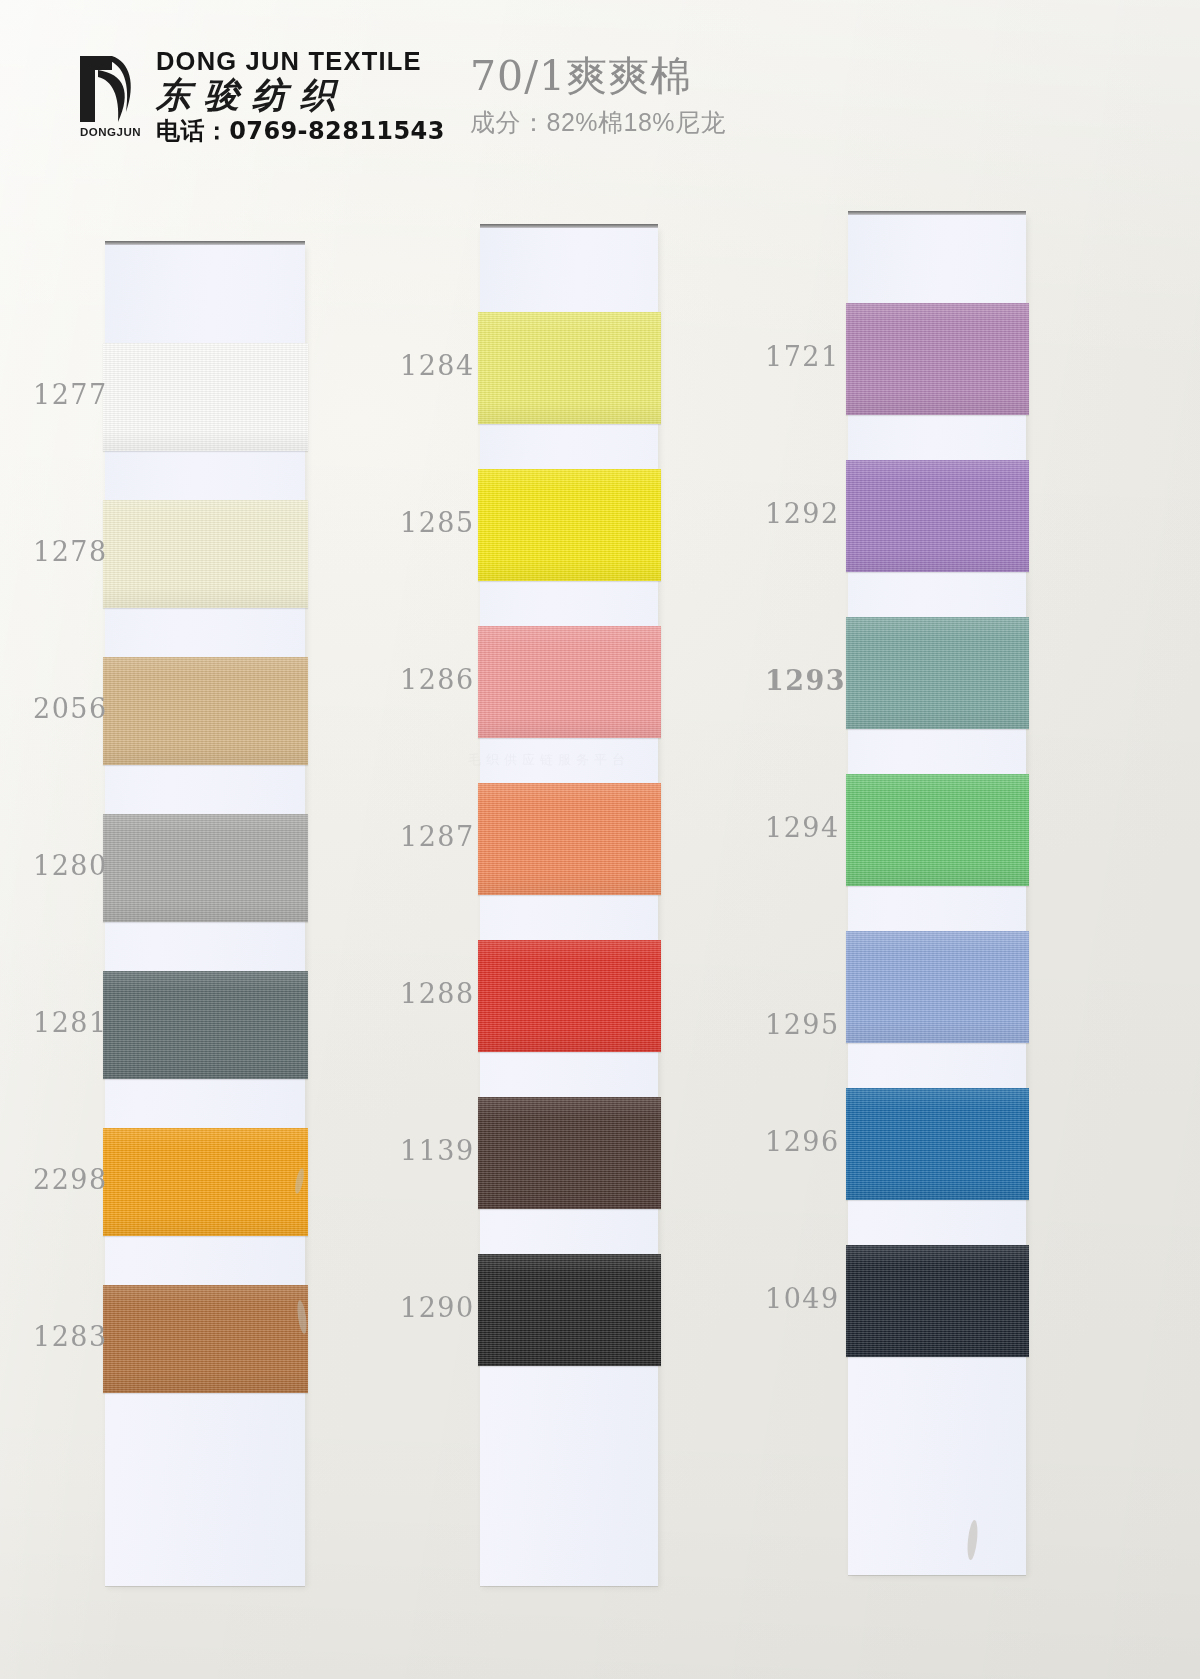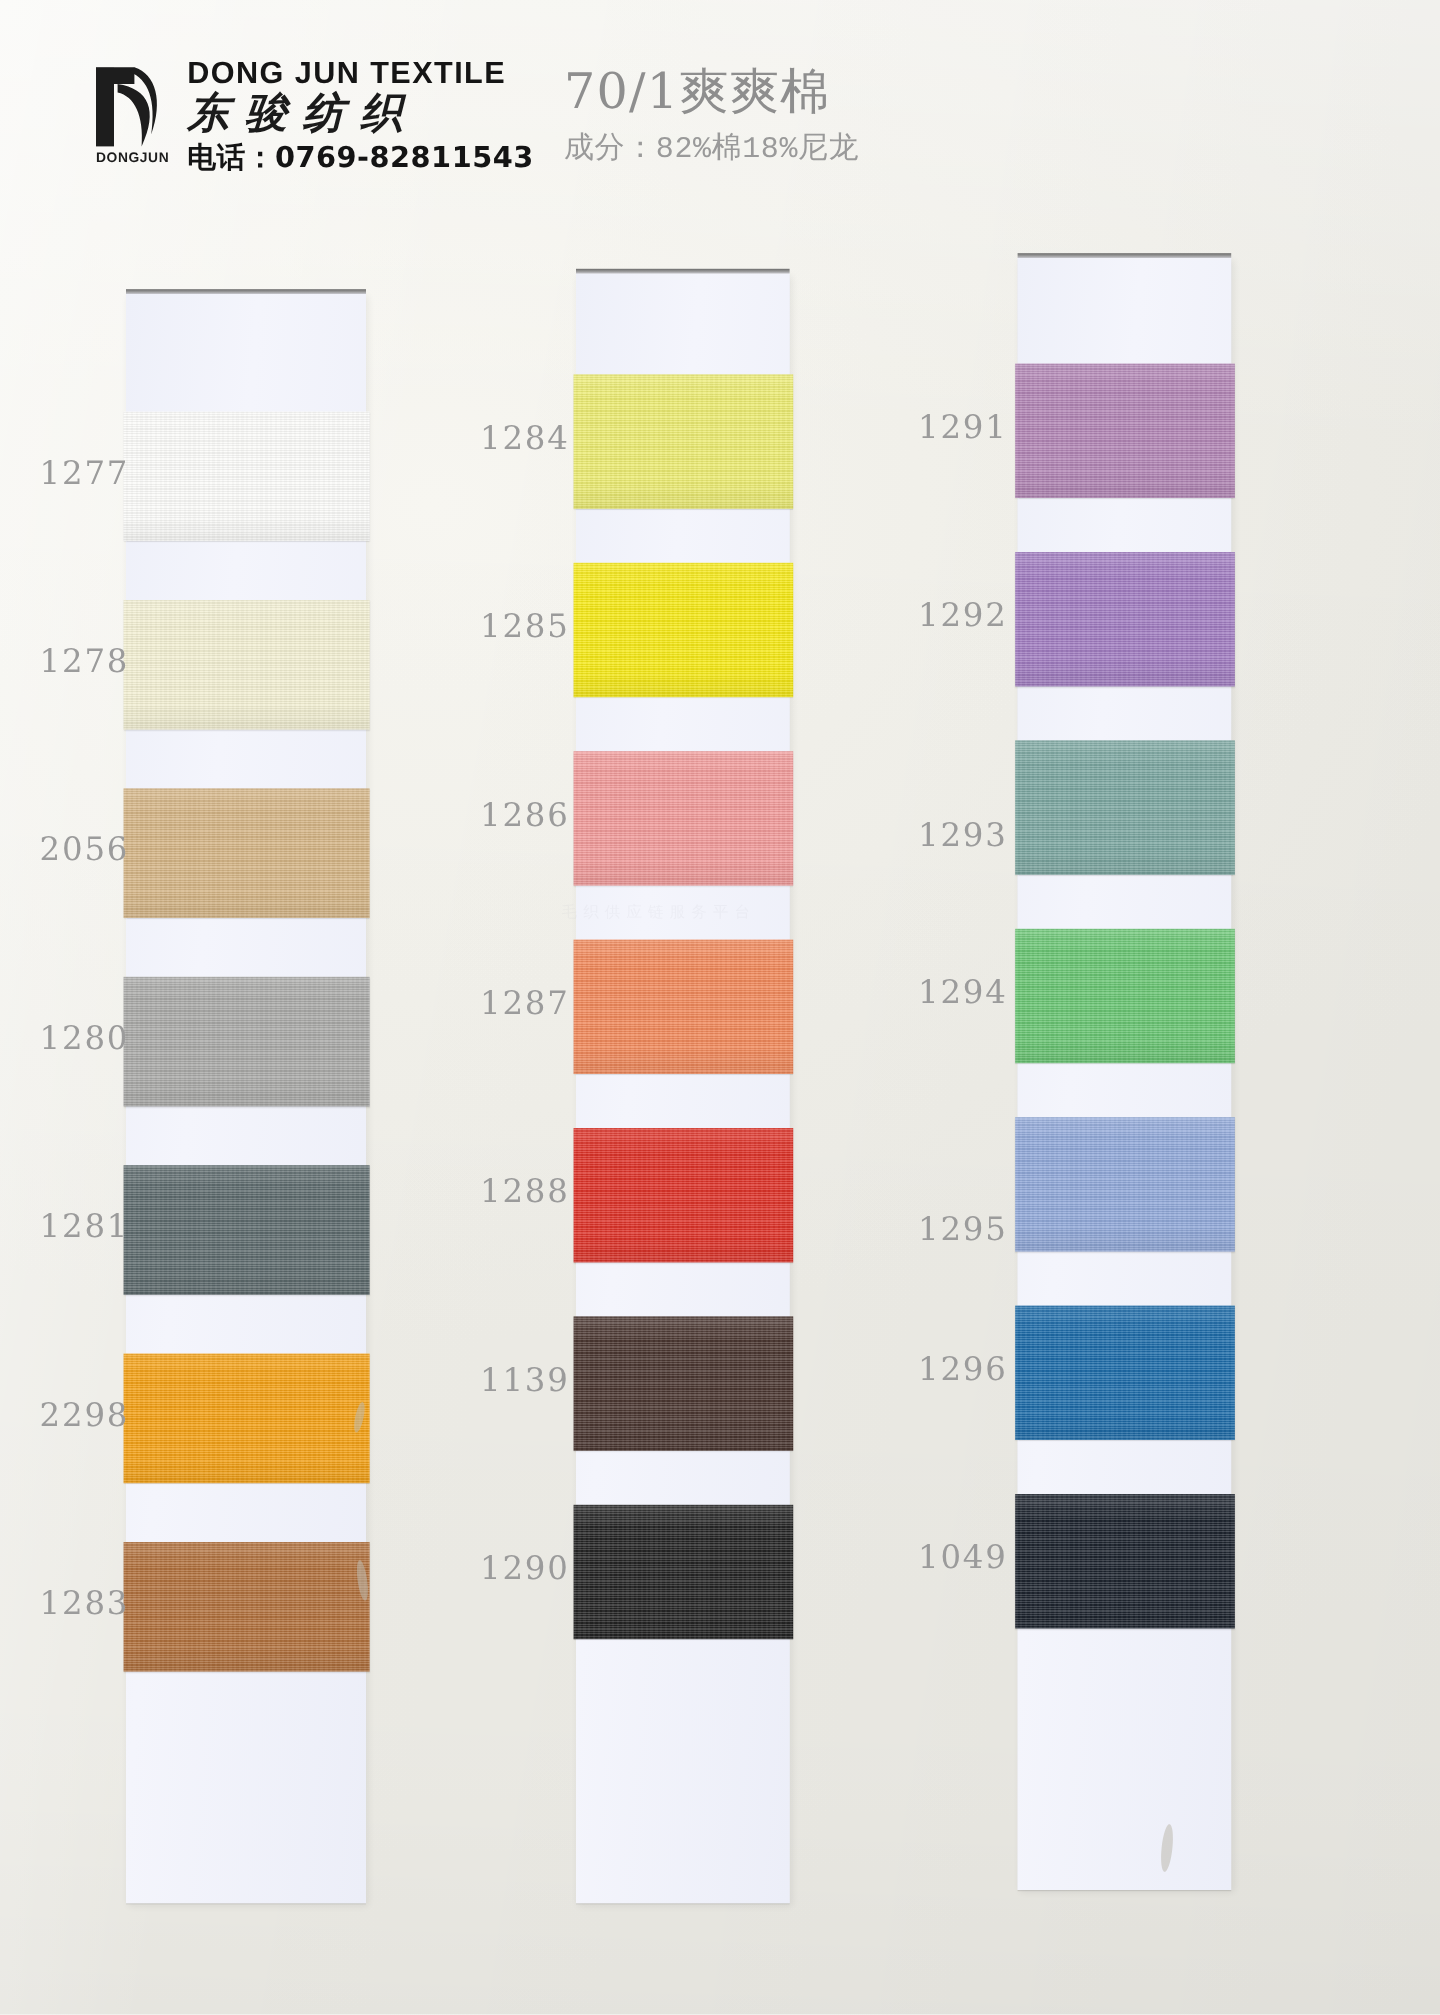--- a/index.html
+++ b/index.html
@@ -107,21 +107,21 @@
   #product-title {
     font-family: "DejaVu Serif", serif;
     font-size: 41px;
     font-weight: normal;
     color: #8e8e8e;
     letter-spacing: 1px;
     line-height: 1.18;
     white-space: nowrap;
   }
   #product-composition {
-    font-family: Liberation Mono, monospace;
+    font-family: Liberation Sans, sans-serif;
     font-size: 25px;
     color: #9a9a9a;
     letter-spacing: 0.5px;
     margin-top: 6px;
     white-space: nowrap;
   }
 
   
   .column {
     position: absolute;
@@ -290,23 +290,23 @@
           <div class="card-paper"></div>
           <div class="card-top-edge"></div>
           <div class="swatch" title="1291 dusty-orchid" style="top: 88px; height: 112px; background-color: rgb(177, 133, 180); left: -2px; right: -3px;"></div>
           <div class="swatch" title="1292 medium-purple" style="top: 245px; height: 112px; background-color: rgb(160, 124, 192); left: -2px; right: -3px;"></div>
           <div class="swatch" title="1293 sage-teal" style="top: 402px; height: 112px; background-color: rgb(123, 166, 160); left: -2px; right: -3px;"></div>
           <div class="swatch" title="1294 grass-green" style="top: 559px; height: 112px; background-color: rgb(104, 196, 114); left: -2px; right: -3px;"></div>
           <div class="swatch" title="1295 periwinkle-blue" style="top: 716px; height: 112px; background-color: rgb(144, 168, 216); left: -2px; right: -3px;"></div>
           <div class="swatch" title="1296 azure-blue" style="top: 873px; height: 112px; background-color: rgb(29, 107, 168); left: -2px; right: -3px;"></div>
           <div class="swatch" title="1297 midnight-navy" style="top: 1030px; height: 112px; background-color: rgb(29, 36, 46); left: -2px; right: -3px;"></div>
         </div>
-        <div class="label" style="left: 765px; width: 72px; top: 341px;">1291</div>
+        <div class="label" style="left: 765px; width: 72px; top: 341px;">1721</div>
         <div class="label" style="left: 765px; width: 72px; top: 498px;">1292</div>
-        <div class="label" style="left: 765px; width: 72px; top: 681px;">1293</div>
+        <div class="label" style="left: 765px; width: 72px; top: 665px; font-weight: bold;">1293</div>
         <div class="label" style="left: 765px; width: 72px; top: 812px;">1294</div>
         <div class="label" style="left: 765px; width: 72px; top: 969px; margin-top: 40px;">1295</div>
         <div class="label" style="left: 765px; width: 72px; top: 1126px;">1296</div>
         <div class="label" style="left: 765px; width: 72px; top: 1283px;">1049</div>
       </div>
     </div>
 
   <div id="watermark">
     <div class="wm-sub">毛织供应链服务平台</div>
   </div>

